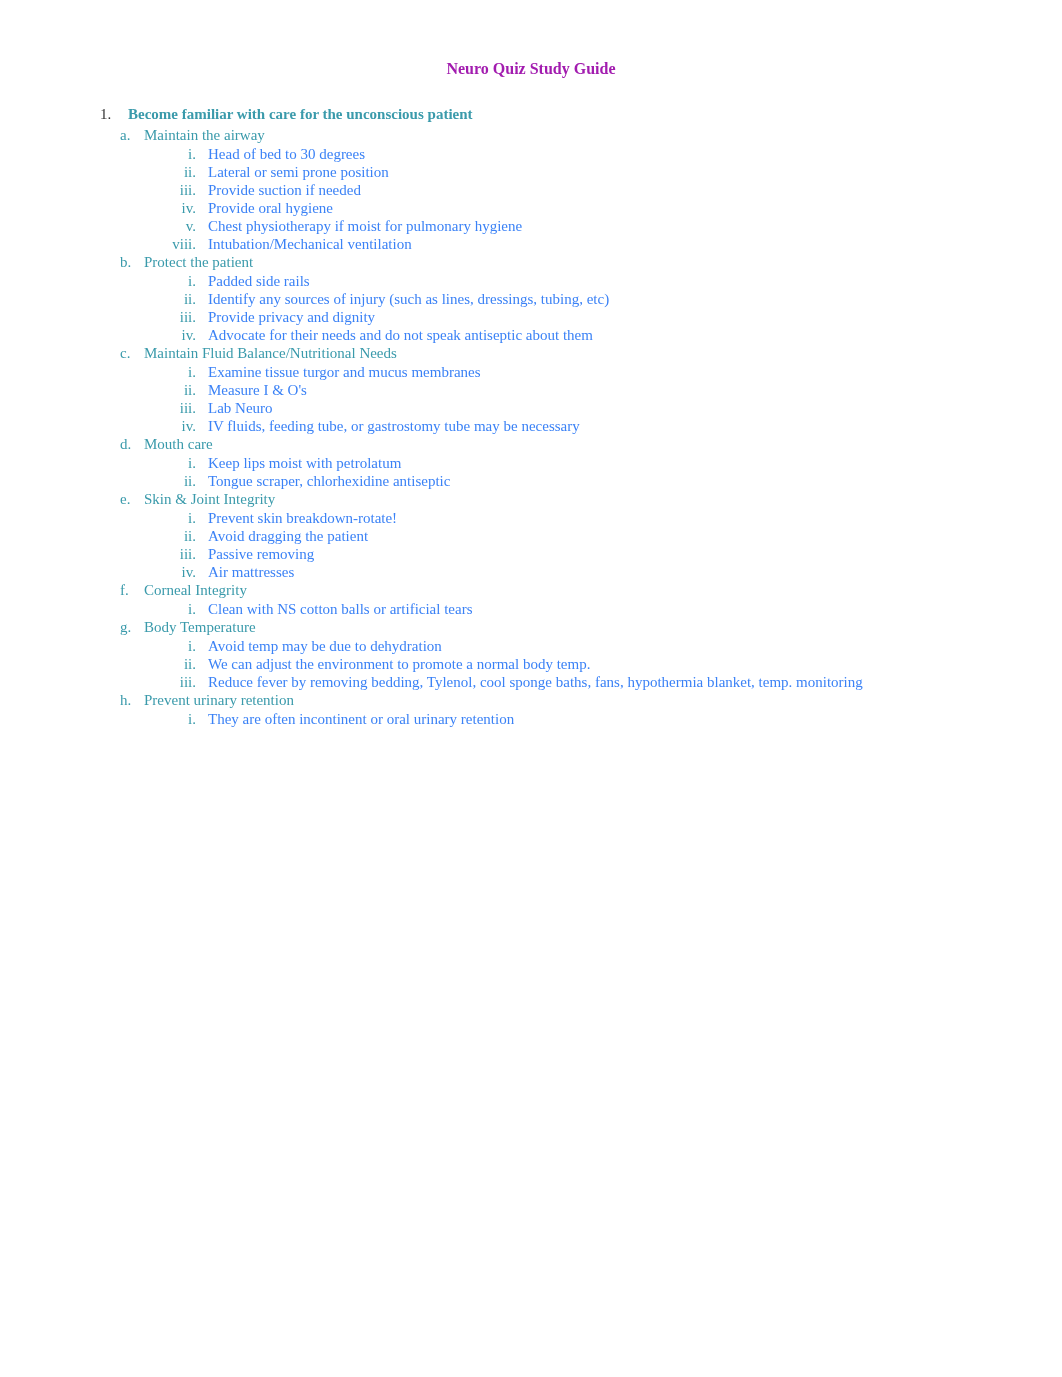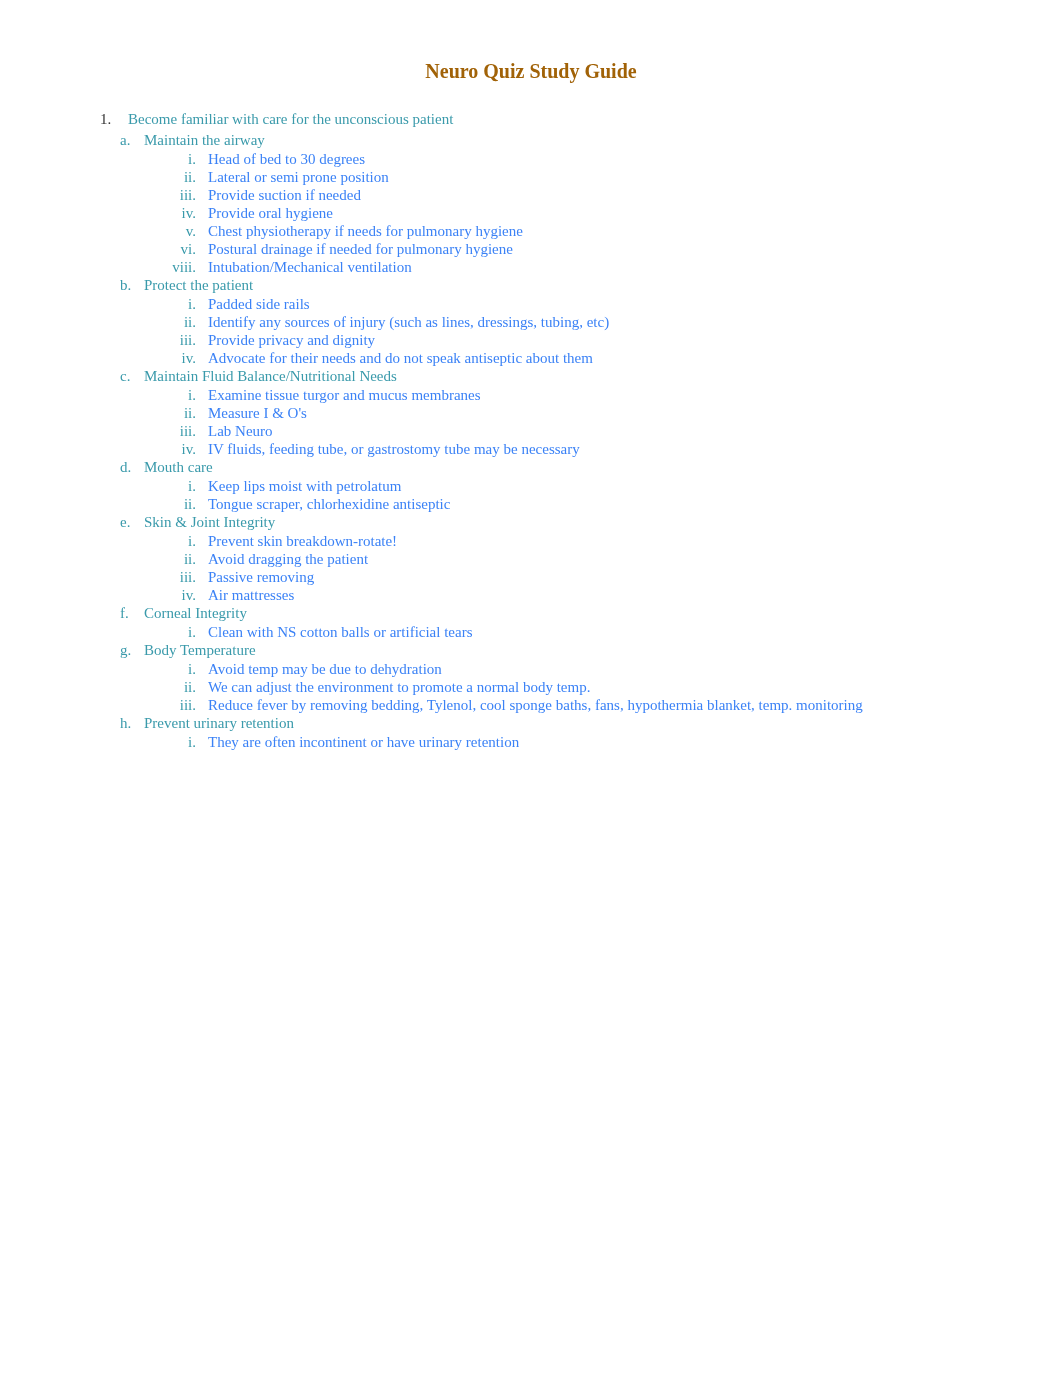--- a/index.html
+++ b/index.html
@@ -13,23 +13,23 @@
       font-family: 'Times New Roman', Times, serif;
       font-size: 15px;
       color: #333333;
       padding: 60px 80px;
       max-width: 1062px;
       min-height: 1377px;
     }
 
     .page-title {
       text-align: center;
-      font-size: 20px;
+      font-size: 16px;
       font-weight: bold;
-      color: #a16207;
+      color: #a21caf;
       margin-bottom: 28px;
     }
 
     .teal {
       color: #3a9aab;
     }
 
     ol.main-list {
       list-style: none;
       counter-reset: main-counter;
@@ -98,20 +98,21 @@
     }
 
     .alpha-label {
       color: #3a9aab;
       flex: 1;
     }
 
     .main-item-text {
       color: #3a9aab;
       flex: 1;
+      font-weight: bold;
     }
   </style>
 </head>
 <body>
 
 <div class="page-title">Neuro Quiz Study Guide</div>
 
 <ol class="main-list">
 
   <li>
@@ -136,25 +137,21 @@
     <li>
         <span class="roman-num">iii.</span>
         <span class="item-text">Provide suction if needed</span>
       </li>
     <li>
         <span class="roman-num">iv.</span>
         <span class="item-text">Provide oral hygiene</span>
       </li>
     <li>
         <span class="roman-num">v.</span>
-        <span class="item-text">Chest physiotherapy if needs for pulmonary hygiene</span>
-      </li>
-    <li>
-        <span class="roman-num">vi.</span>
-        <span class="item-text">Postural drainage if needed for pulmonary hygiene</span>
+        <span class="item-text">Chest physiotherapy if moist for pulmonary hygiene</span>
       </li>
     <li>
         <span class="roman-num">viii.</span>
         <span class="item-text">Intubation/Mechanical ventilation</span>
       </li>
   </ol>
 
   <li>
     <span class="alpha-label">Protect the patient</span>
   </li>
@@ -262,17 +259,17 @@
         <span class="item-text">Reduce fever by removing bedding, Tylenol, cool sponge baths, fans, hypothermia blanket, temp. monitoring</span>
       </li>
   </ol>
 
   <li>
     <span class="alpha-label">Prevent urinary retention</span>
   </li>
   <ol class="sub-roman">
     <li>
         <span class="roman-num">i.</span>
-        <span class="item-text">They are often incontinent or have urinary retention</span>
+        <span class="item-text">They are often incontinent or oral urinary retention</span>
       </li>
   </ol>
 
 </ol>
 
 </body></html>

